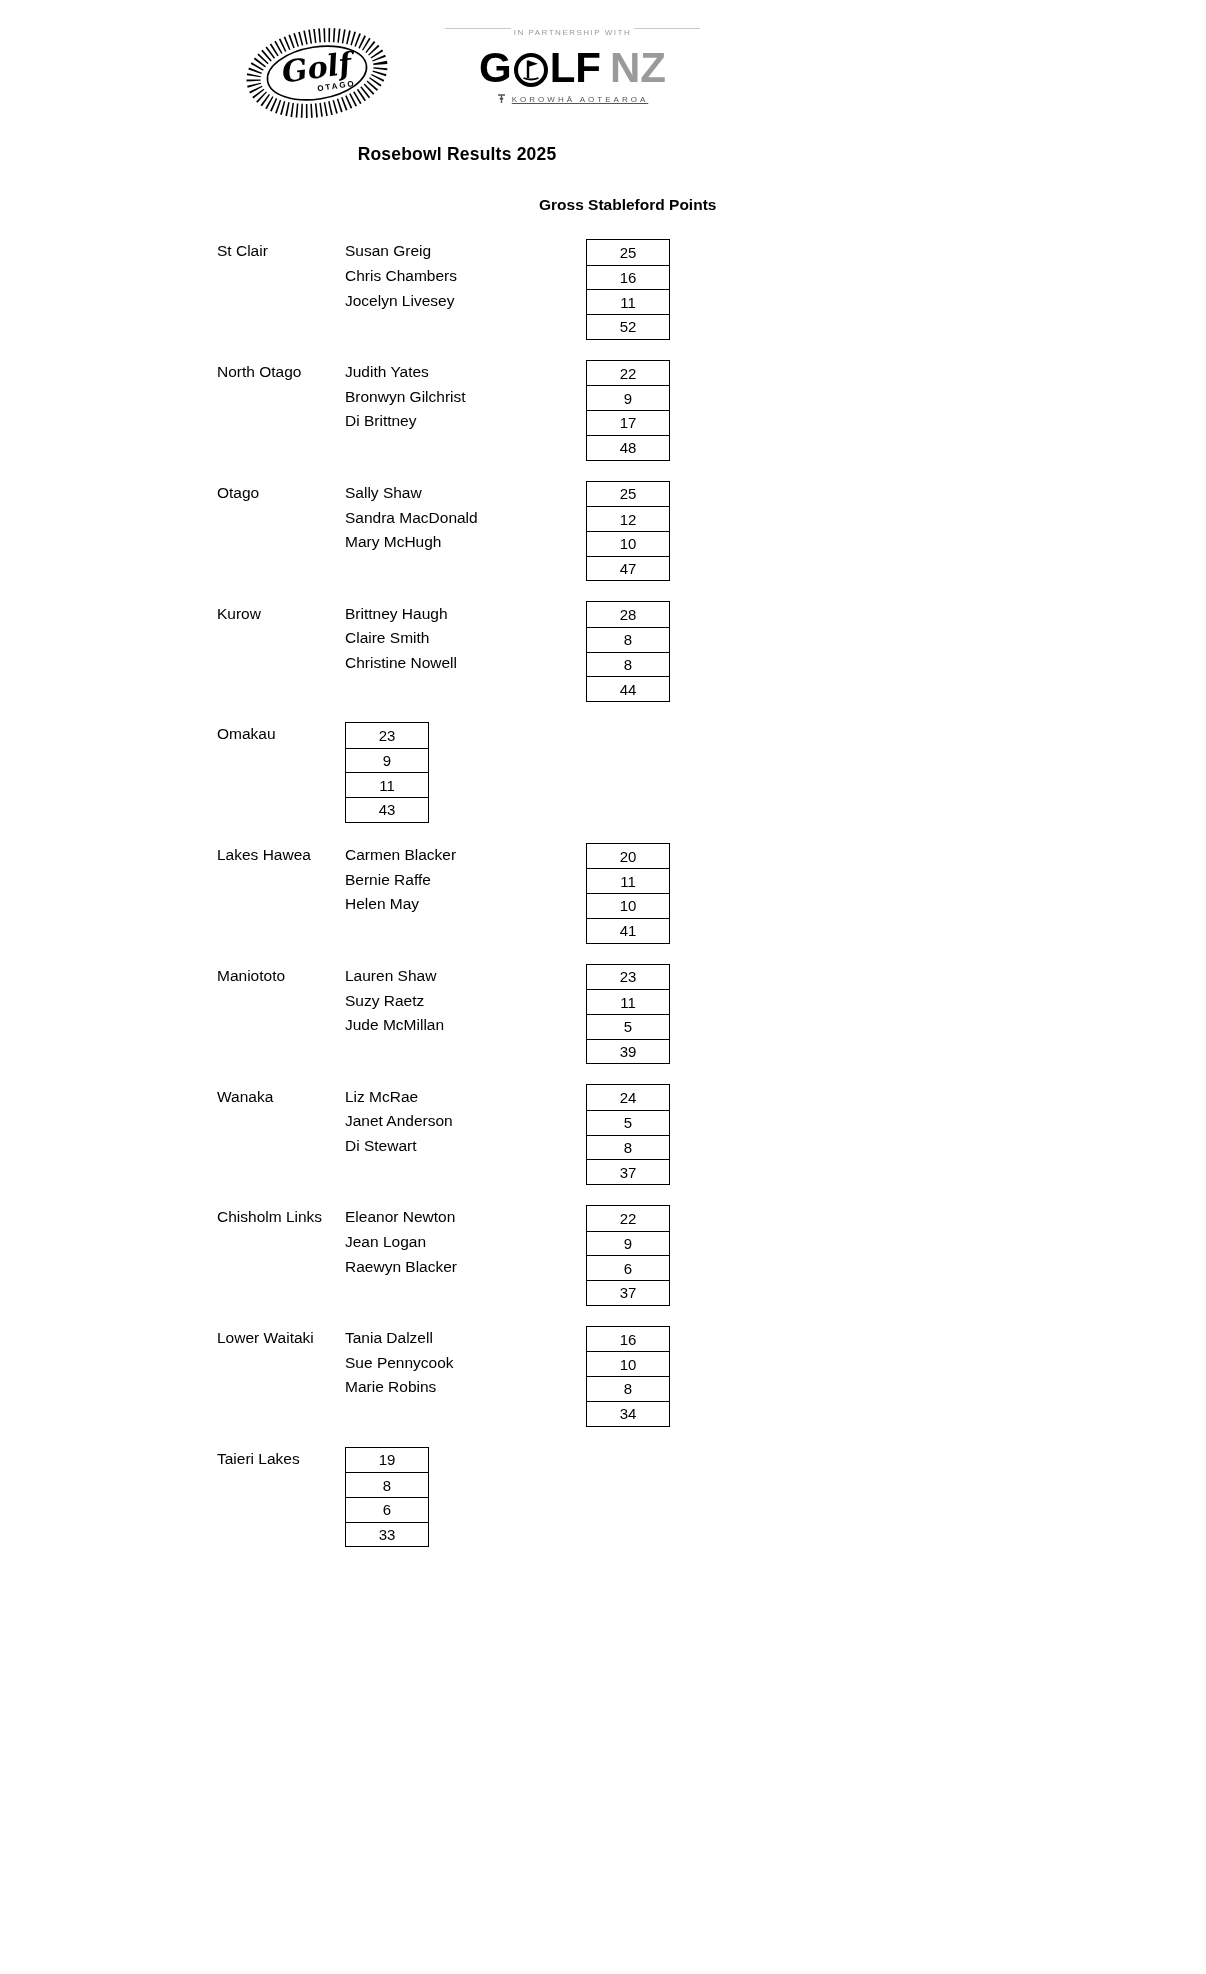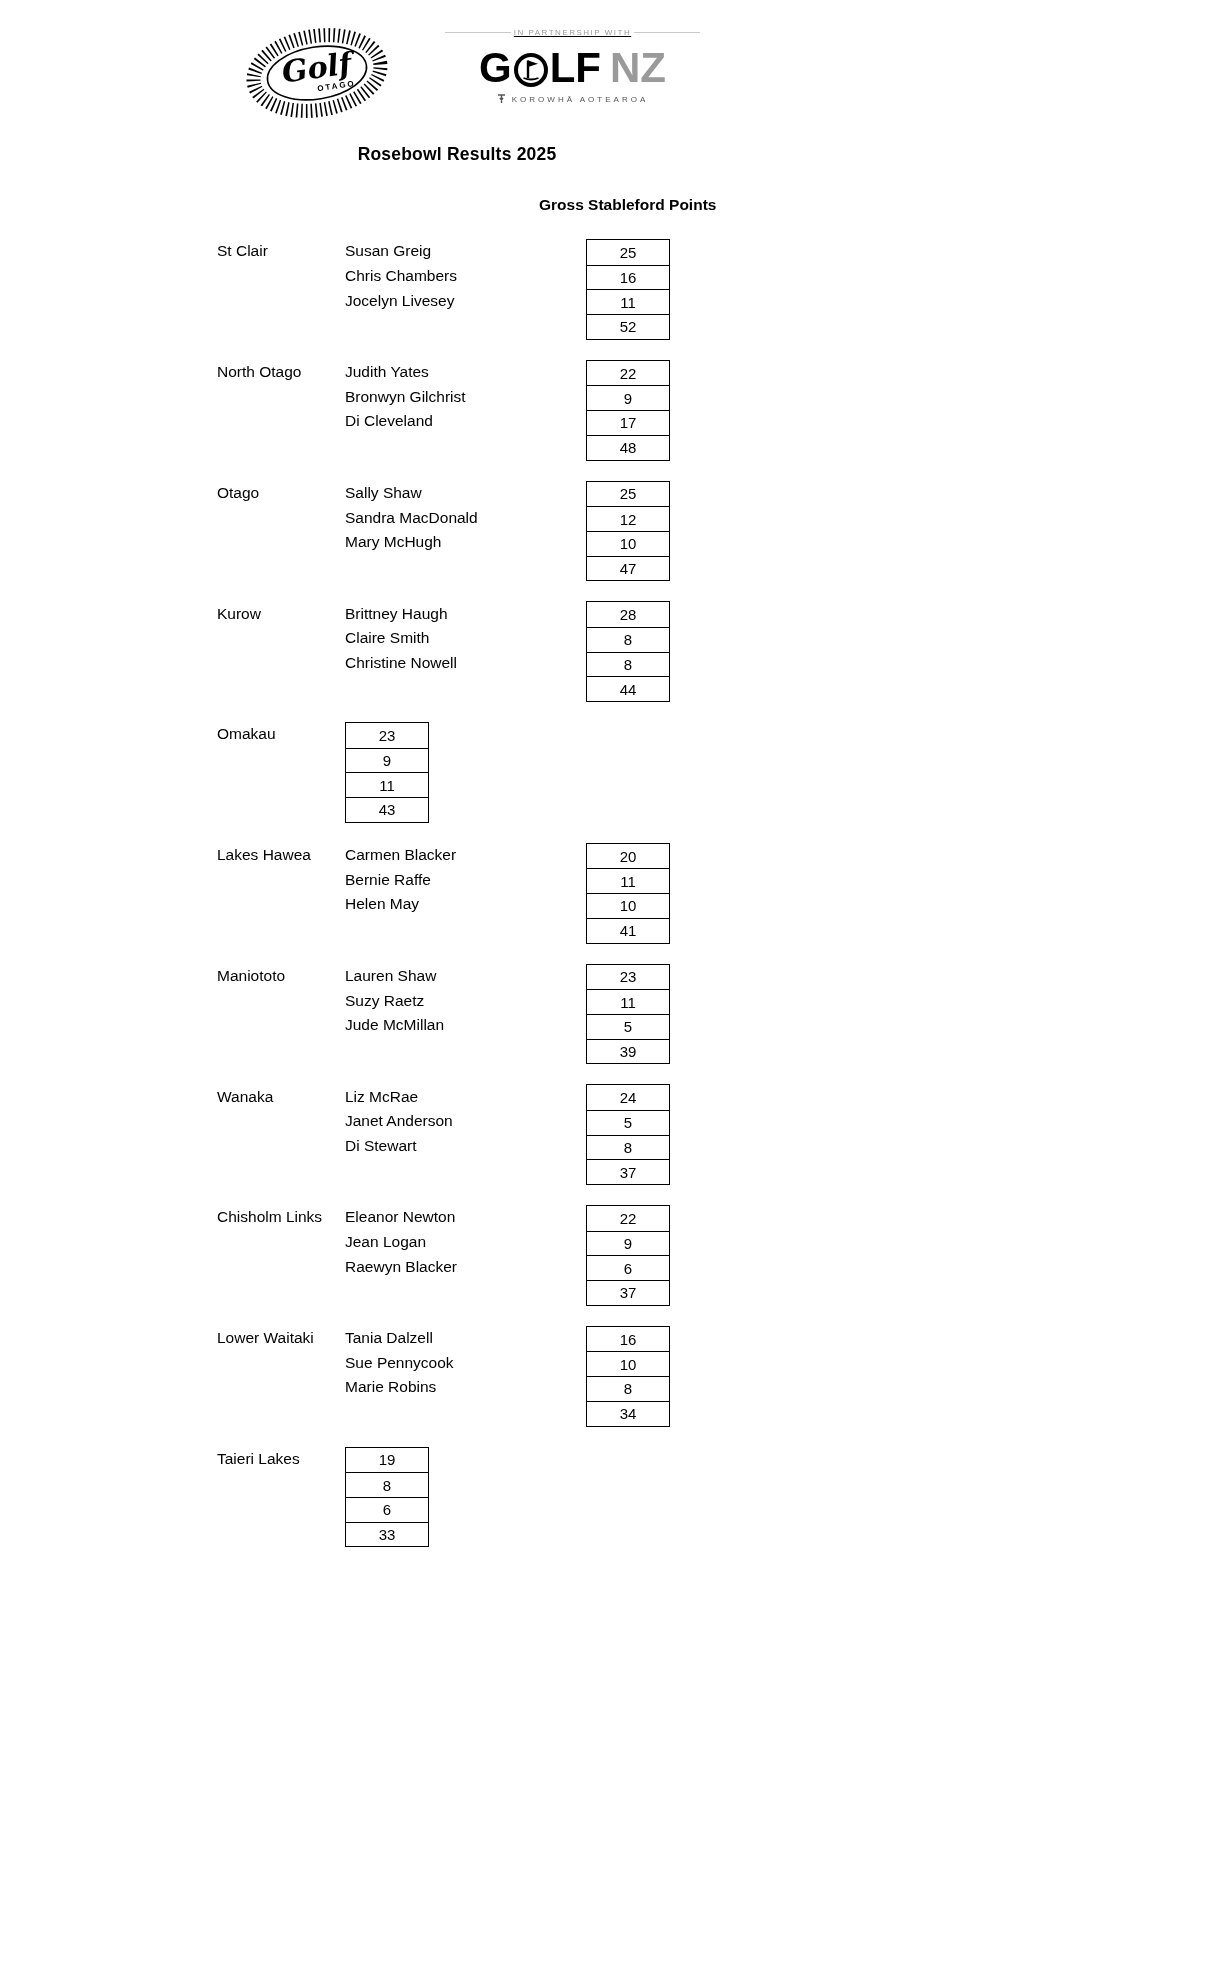--- a/index.html
+++ b/index.html
@@ -8,27 +8,27 @@
 
   
   .logo-row{display:flex;align-items:flex-start;padding-top:22px;margin-left:235px;height:108px;}
   .go-logo{position:relative;width:165px;height:102px;}
   .go-logo svg{position:absolute;left:0;top:0;}
   .go-text{position:absolute;inset:0;display:flex;flex-direction:column;align-items:center;justify-content:center;transform:rotate(-8deg);}
   .go-word{font-family:"DejaVu Serif",serif;font-style:italic;font-weight:bold;font-size:30px;line-height:1;}
   .go-sub{font-size:8px;font-weight:bold;letter-spacing:2px;margin-top:1px;margin-left:34px;}
 
   .gnz{margin-left:45px;width:255px;text-align:center;padding-top:6px;}
-  .partnership{display:flex;align-items:center;gap:3px;text-decoration:underline;}
+  .partnership{display:flex;gap:3px;}
   .ptext{font-size:8px;letter-spacing:1.5px;color:#9a9a9a;white-space:nowrap;}
   .pline{flex:1;height:1px;background:#c9c9c9;}
   .gnz-word{margin-top:10px;display:flex;align-items:flex-end;justify-content:center;font-weight:bold;font-size:42px;line-height:1;}
   .gnz-word svg{margin:0 1px 1px;}
   .nz{color:#9a9a9a;margin-left:9px;}
-  .gnz-sub{margin-top:5px;display:flex;align-items:center;justify-content:center;gap:6px;color:#555;font-size:8px;letter-spacing:3px;white-space:nowrap;}
+  .gnz-sub{margin-top:5px;display:flex;align-items:center;justify-content:center;gap:6px;color:#555;font-size:8px;letter-spacing:3px;white-space:nowrap;text-decoration:underline;}
 
   
   .content{margin-left:217px;width:480px;}
   .page-title{margin:14px 0 0;text-align:center;font-size:17.5px;font-weight:bold;letter-spacing:.2px;}
   .col-header{margin-top:31px;margin-left:322px;font-weight:bold;font-size:15.5px;white-space:nowrap;width:max-content;}
 
   
   #teams{margin-top:25px;}
   .team{display:flex;margin-bottom:20px;}
   .club{width:128px;height:24.7px;display:flex;align-items:center;font-size:15.5px;white-space:nowrap;}
@@ -101,21 +101,21 @@
             <div class="bcell">16</div>
             <div class="bcell">11</div>
             <div class="bcell total">52</div>
           </div>
         </section>
         <section class="team">
           <div class="club">North Otago</div>
           <div class="names">
             <div class="pname">Judith Yates</div>
             <div class="pname">Bronwyn Gilchrist</div>
-            <div class="pname">Di Cleveland</div>
+            <div class="pname">Di Brittney</div>
           </div>
           <div class="boxcol">
             <div class="bcell">22</div>
             <div class="bcell">9</div>
             <div class="bcell">17</div>
             <div class="bcell total">48</div>
           </div>
         </section>
         <section class="team">
           <div class="club">Otago</div>

